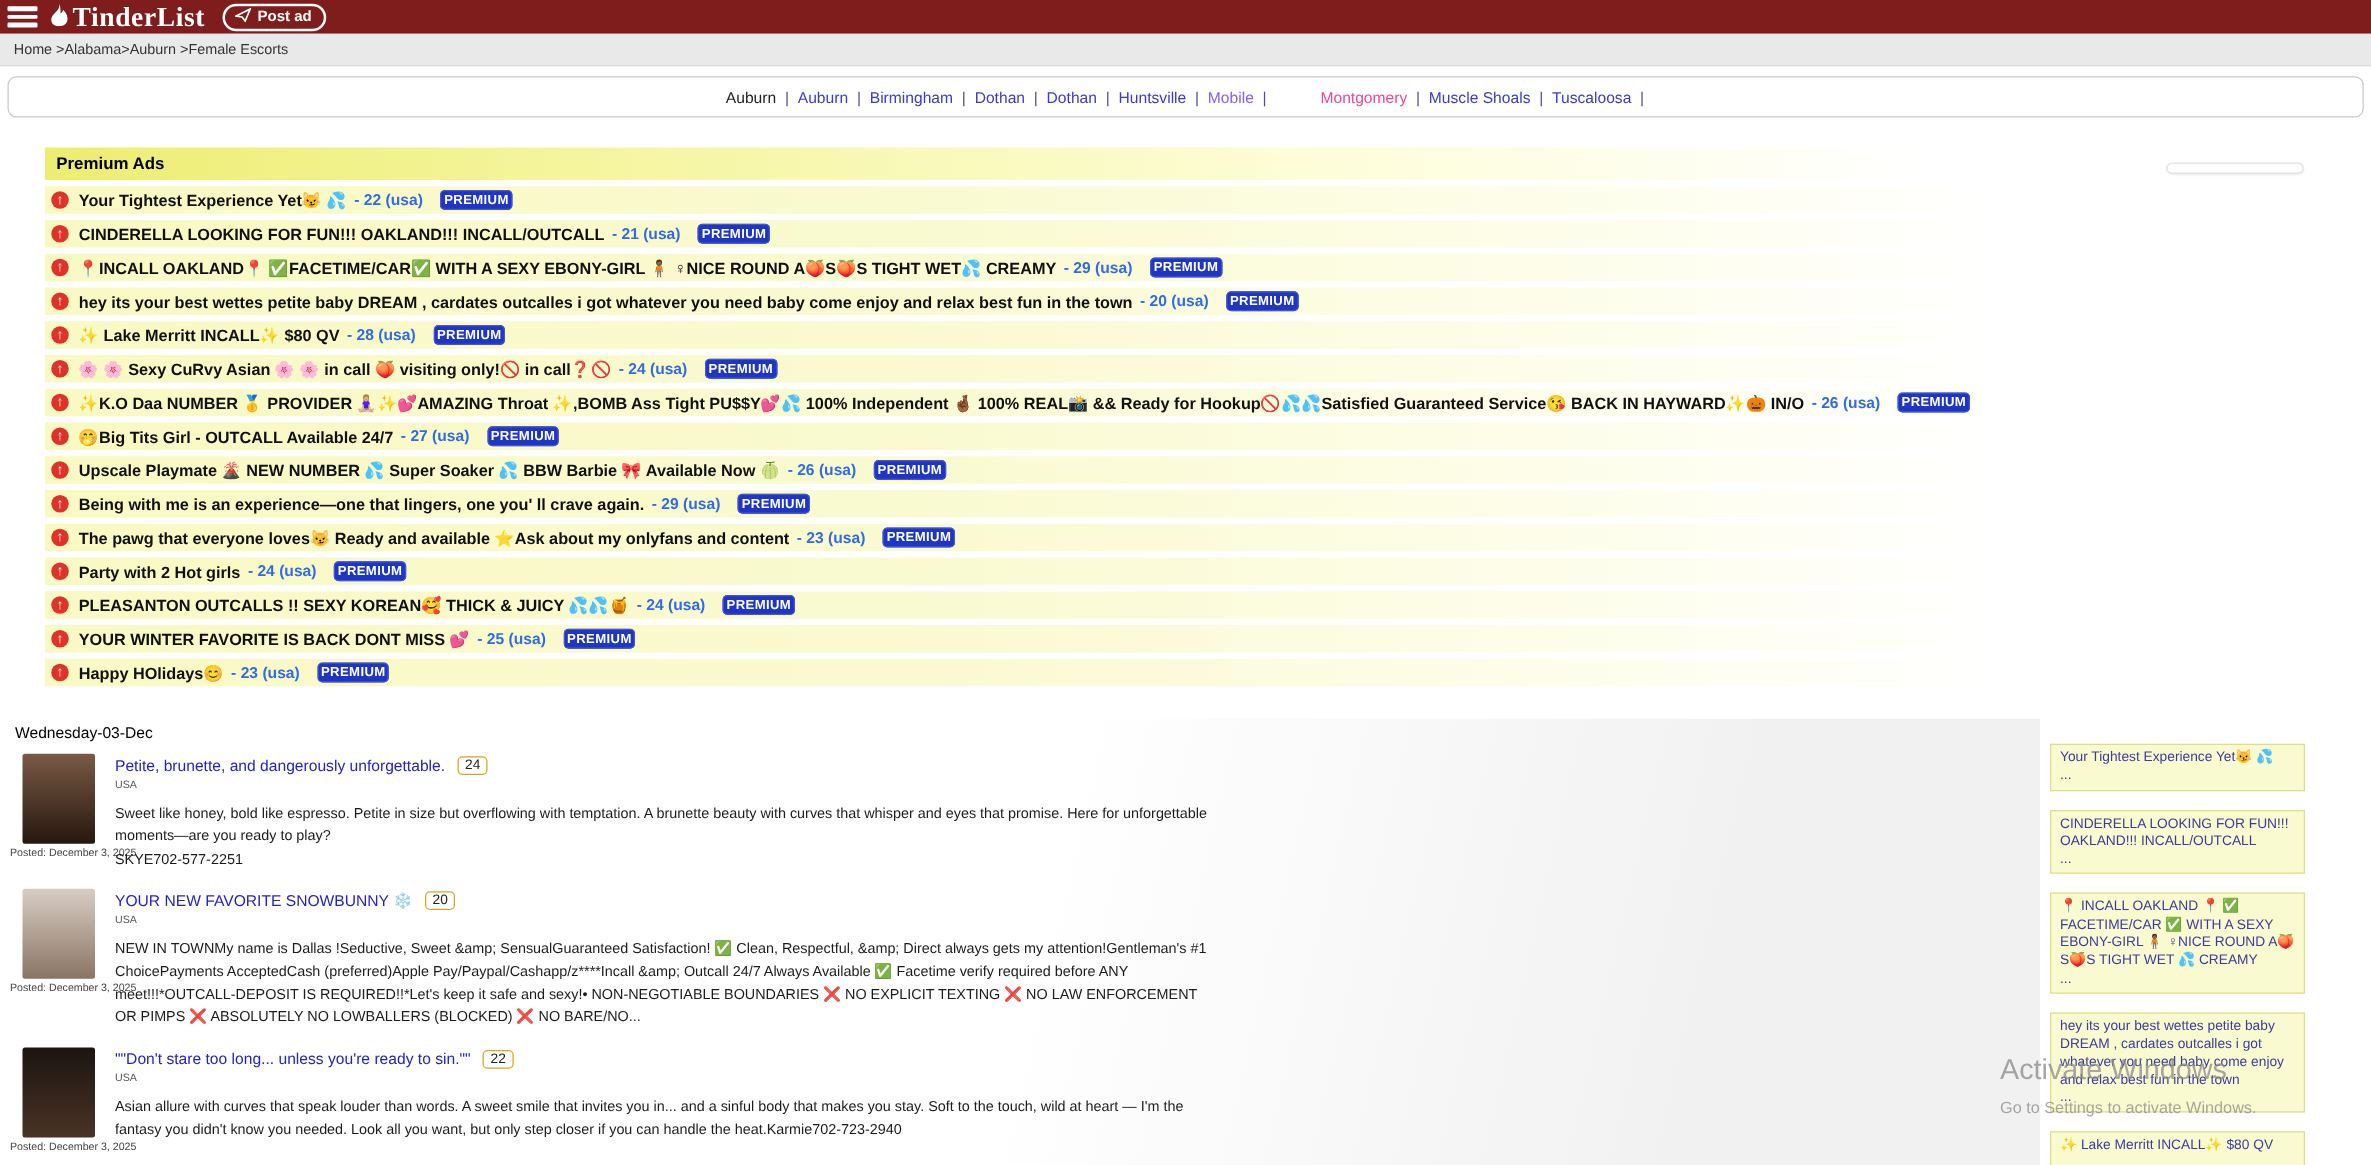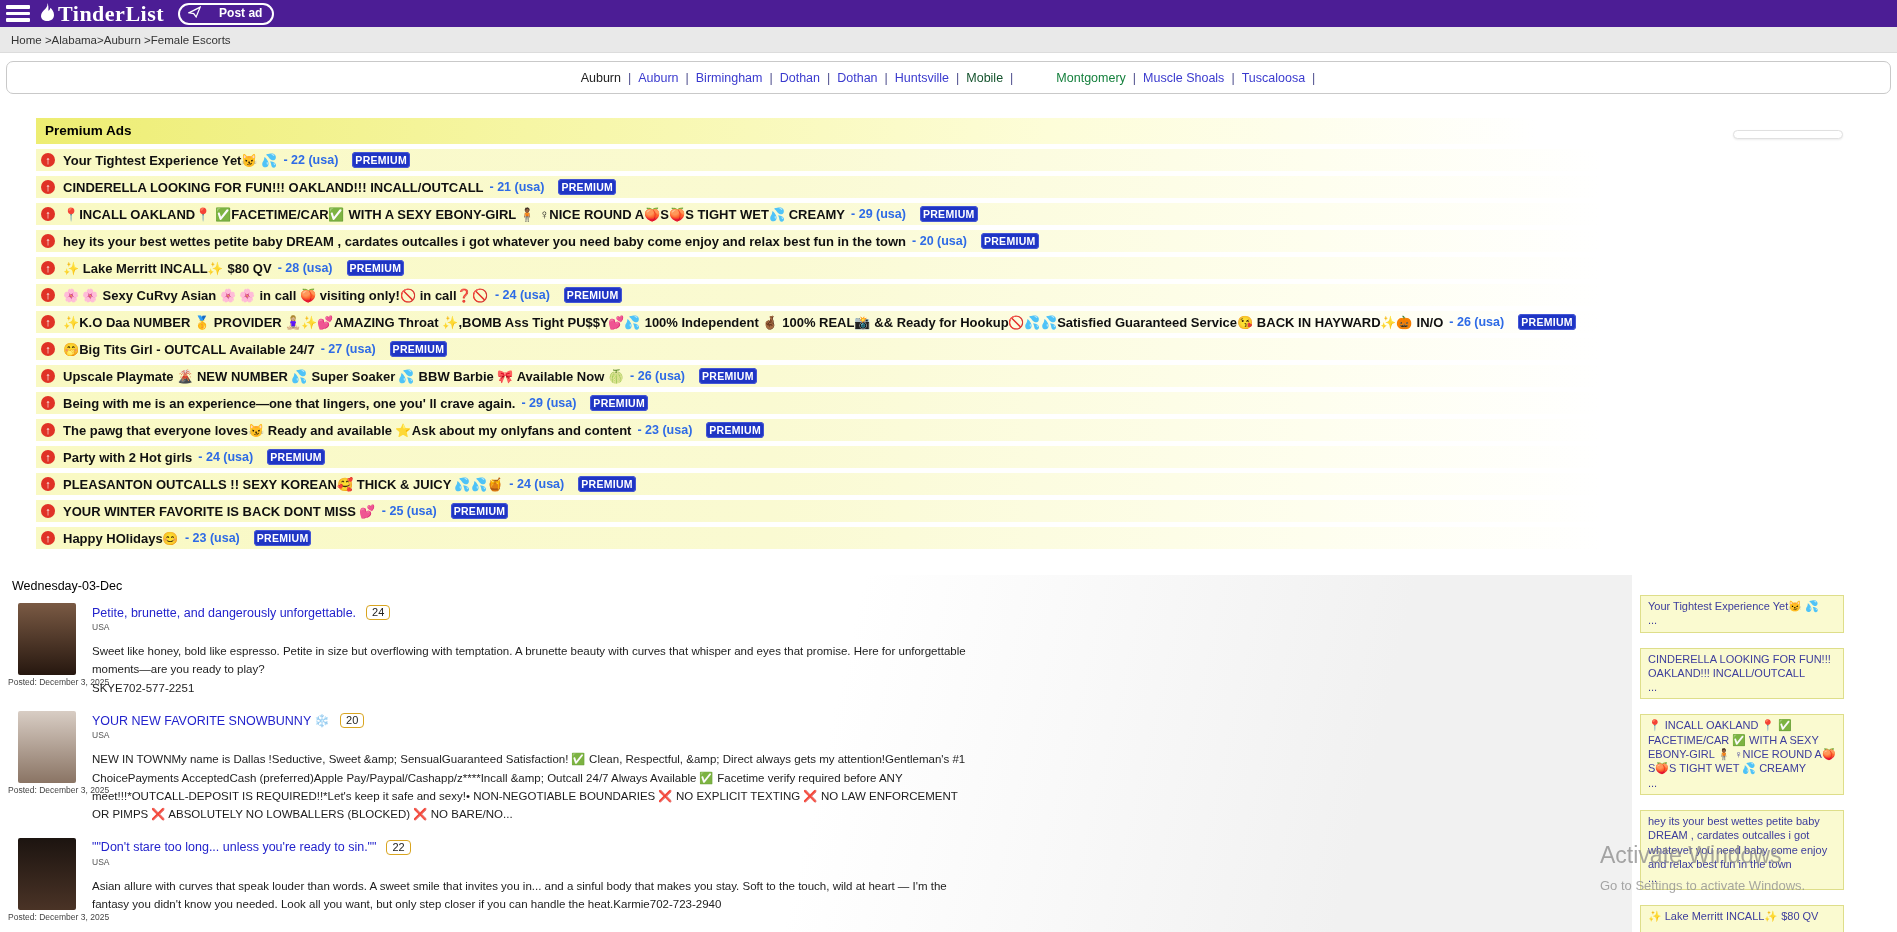--- a/index.html
+++ b/index.html
@@ -1,26 +1,26 @@
 <!DOCTYPE html>
 <html><head>
 <meta charset="utf-8">
 <style>
   * { margin:0; padding:0; box-sizing:border-box; }
   html,body { width:1897px; height:932px; overflow:hidden; background:#fff;
     font-family:"Liberation Sans", sans-serif; position:relative; }
 
   
-  .topbar { height:27px; background:#4c1d95; display:flex; align-items:center; padding:0 6px; }
+  .topbar { height:27px; background:#7f1d1d; display:flex; align-items:center; padding:0 6px; }
   .hamburger { width:24px; display:flex; flex-direction:column; gap:3px; cursor:pointer; margin-right:10px; }
   .hamburger div { height:3.5px; background:#fff; border-radius:1px; }
   .logo { display:flex; align-items:center; color:#fff; font-family:"Liberation Serif", serif;
           font-size:22px; font-weight:bold; letter-spacing:.5px; cursor:pointer; }
   .logo svg { margin-right:3px; }
-  .postad { margin-left:14px; display:flex; align-items:center; gap:18px; border:2px solid #fff;
+  .postad { margin-left:14px; display:flex; align-items:center; gap:5px; border:2px solid #fff;
             border-radius:11px; background:transparent; color:#fff; font-weight:bold;
             font-size:12px; padding:1px 10px 2px 8px; cursor:pointer; font-family:inherit; }
 
   
   .breadcrumb { background:#e9e9e9; height:26px; display:flex; align-items:center;
                 padding:0 11px; font-size:11.5px; color:#333; border-bottom:1px solid #dcdcdc; }
   .crumb { color:#333; cursor:pointer; }
   .crumb-sep { white-space:pre; }
 
   
@@ -131,24 +131,24 @@
 
     <span class="nav-item" style="color: rgb(58, 58, 206);">Dothan</span>
     <span class="nav-sep">|</span>
 
     <span class="nav-item" style="color: rgb(58, 58, 206);">Dothan</span>
     <span class="nav-sep">|</span>
 
     <span class="nav-item" style="color: rgb(58, 58, 206);">Huntsville</span>
     <span class="nav-sep">|</span>
 
-    <span class="nav-item" style="color: #14532d;">Mobile</span>
-    <span class="nav-sep">|</span>
-
-    <span class="nav-item" style="color: #15803d; padding-left: 36px;">Montgomery</span>
+    <span class="nav-item" style="color: #8b5cf6;">Mobile</span>
+    <span class="nav-sep">|</span>
+
+    <span class="nav-item" style="color: #ec4899; padding-left: 36px;">Montgomery</span>
     <span class="nav-sep">|</span>
 
     <span class="nav-item" style="color: rgb(58, 58, 206);">Muscle Shoals</span>
     <span class="nav-sep">|</span>
 
     <span class="nav-item" style="color: rgb(58, 58, 206);">Tuscaloosa</span>
     <span class="nav-sep">|</span>
   </div>
 
 <div class="premium">

